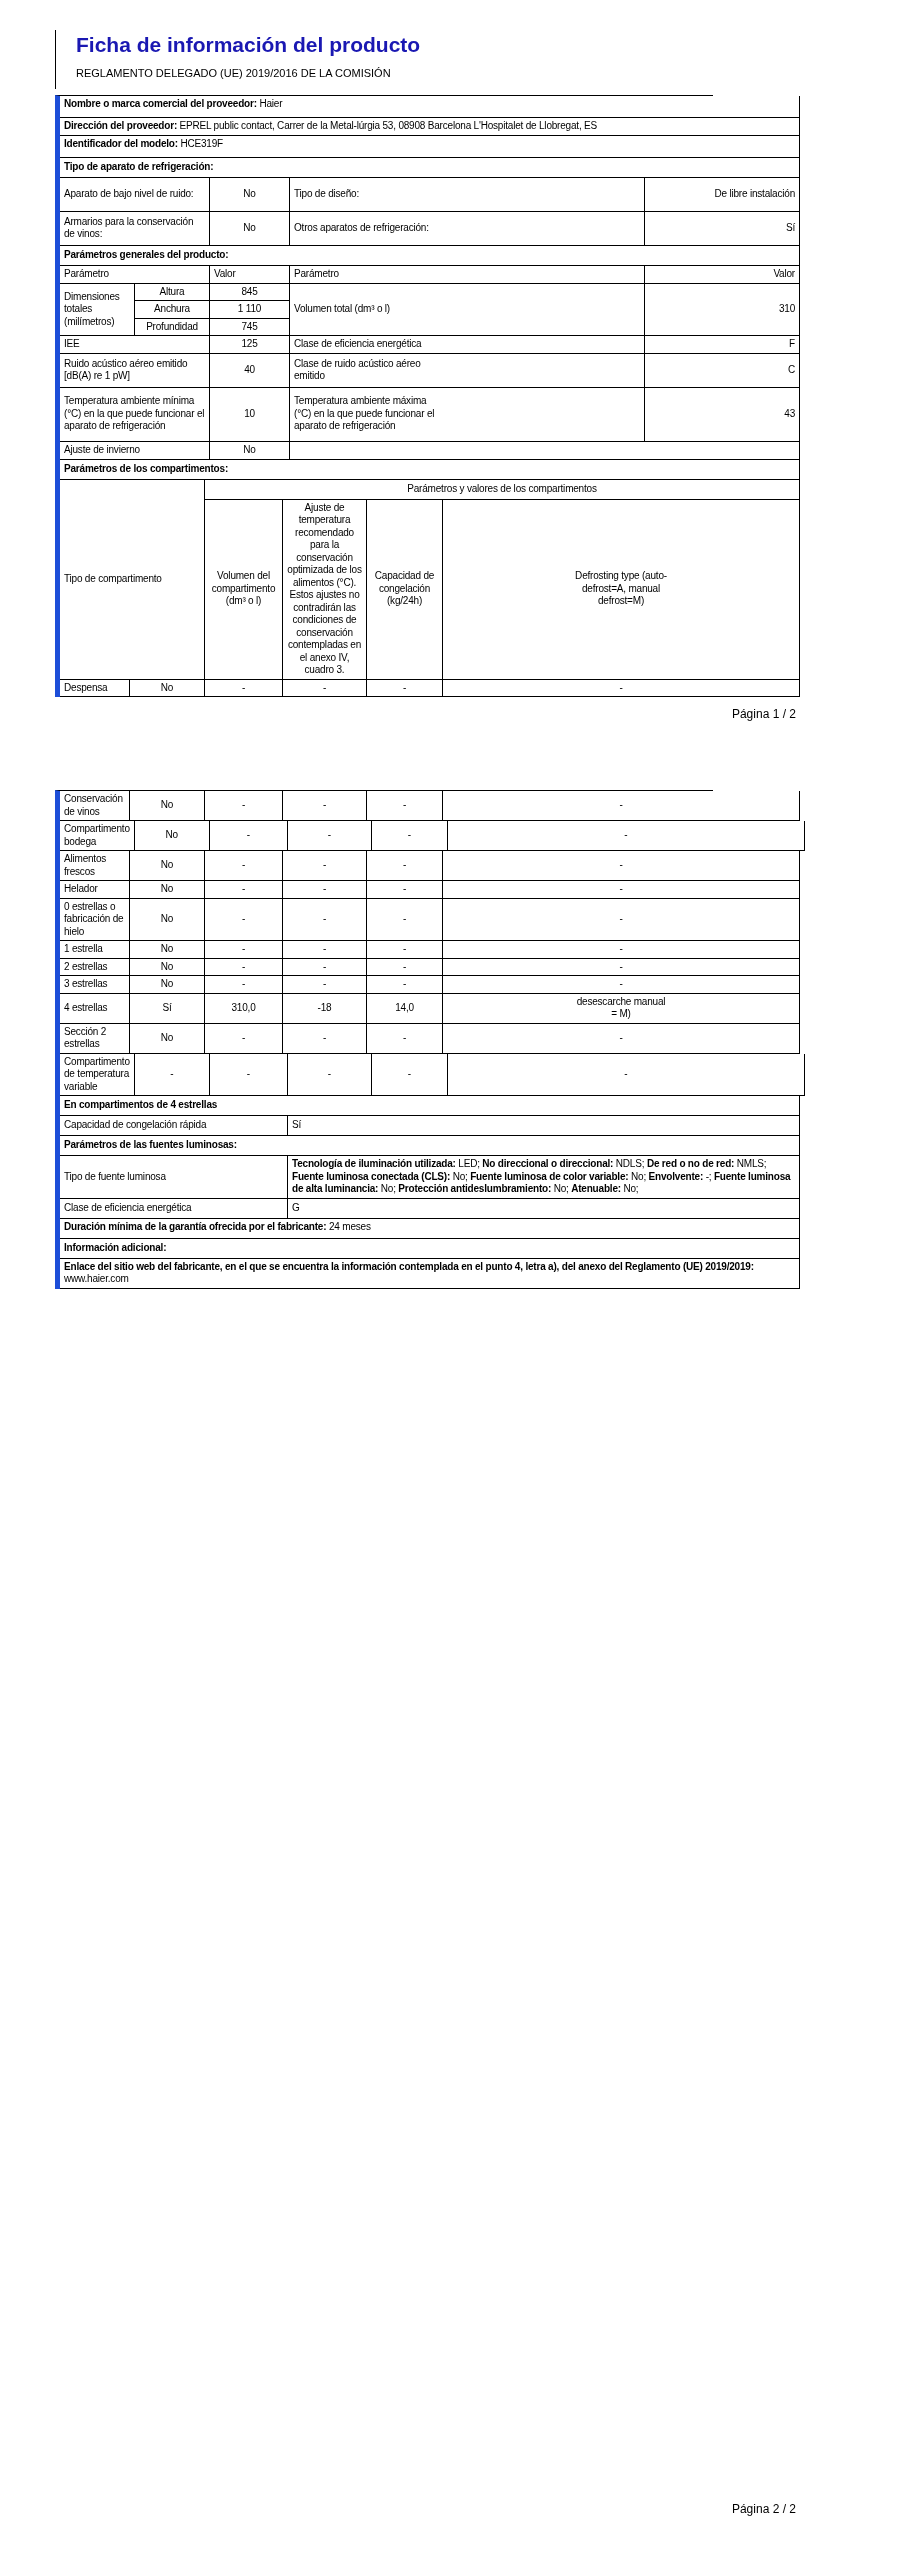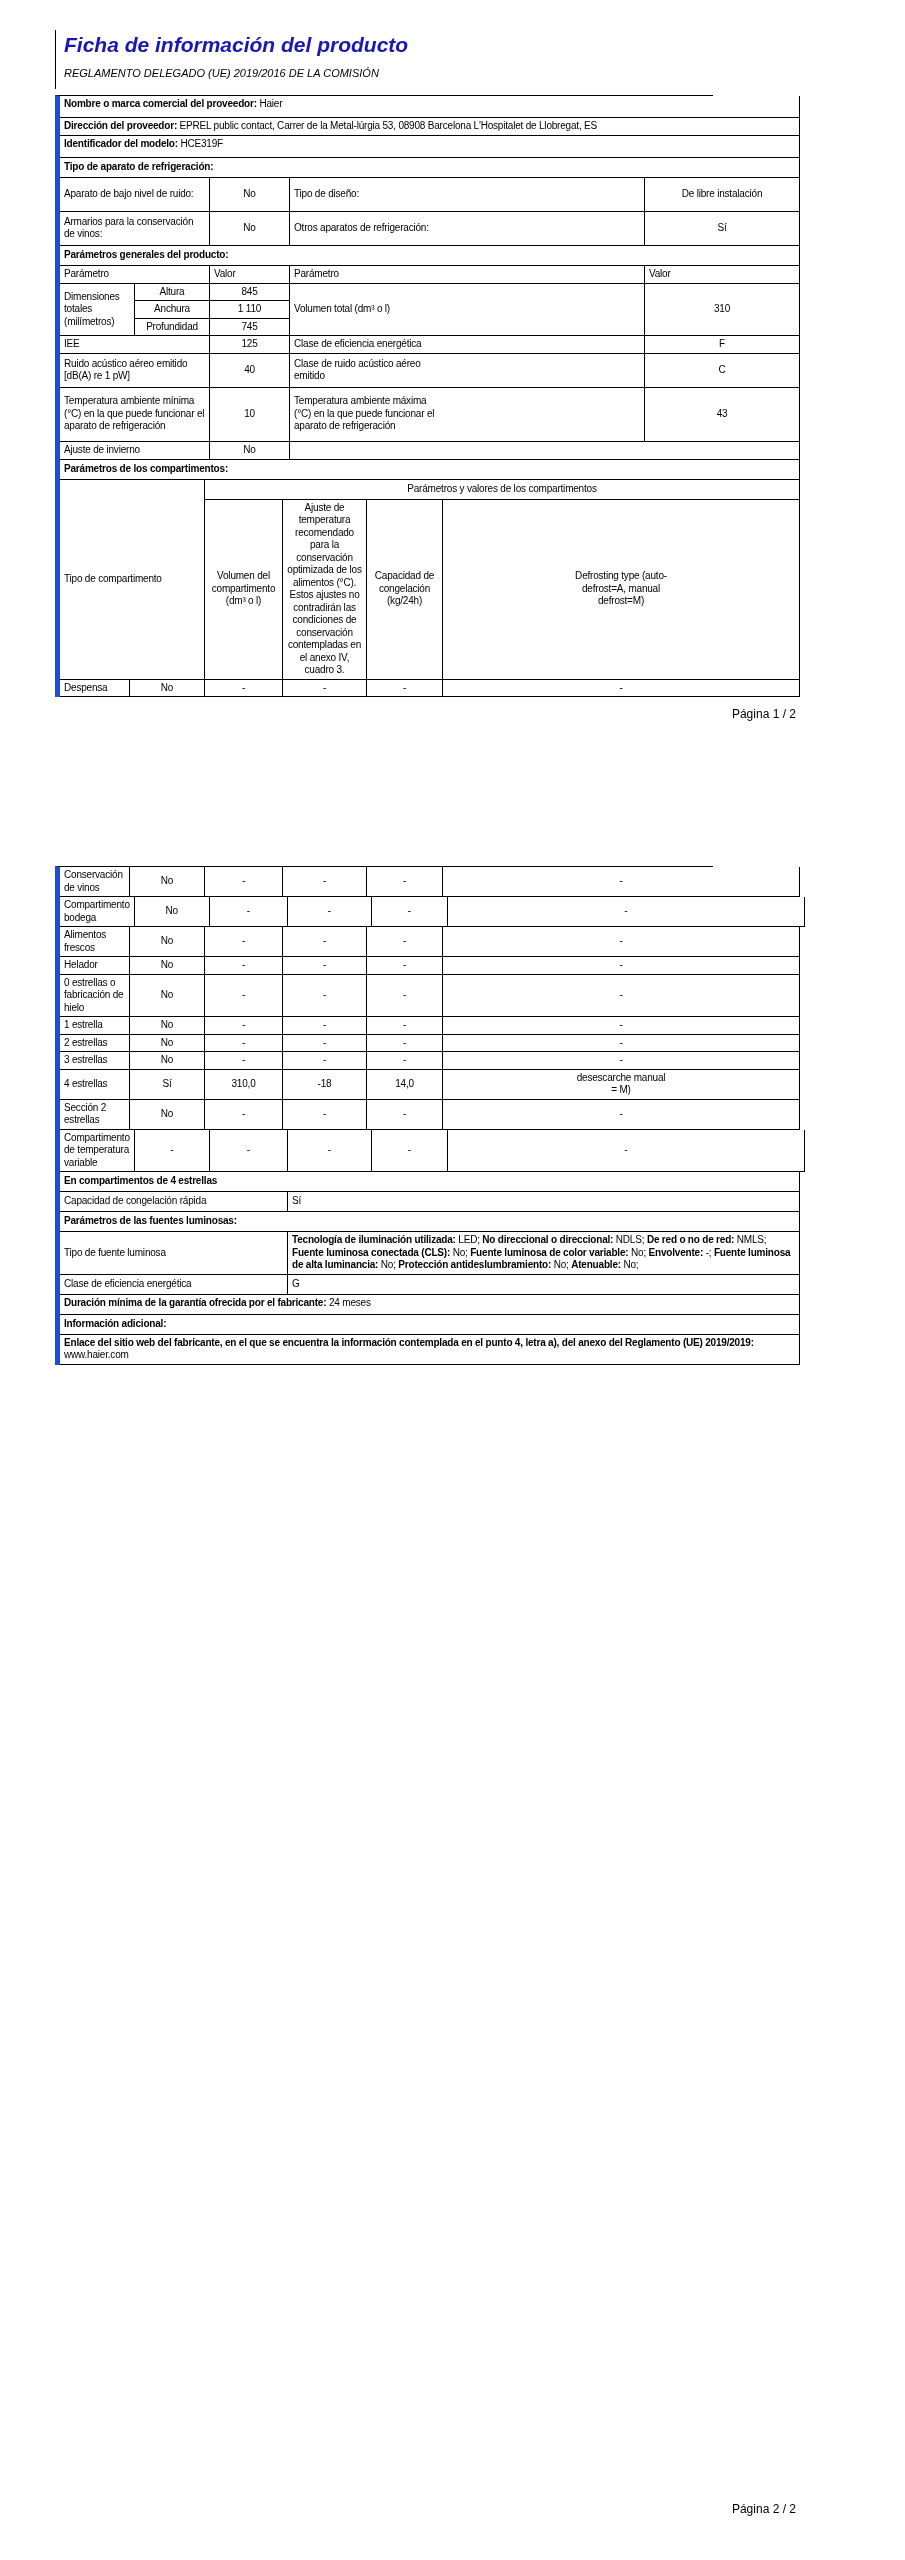--- a/index.html
+++ b/index.html
@@ -4,42 +4,42 @@
 <style>
   * { margin:0; padding:0; box-sizing:border-box; }
   html,body { background:#ffffff; }
   body {
     width:905px; height:2560px; position:relative;
     font-family:"Liberation Sans", sans-serif;
     font-size:10px; color:#000; line-height:1.25;
   }
   .content { position:absolute; left:55px; width:741px; }
   #page1 { top:30px; }
-  #page2 { top:866px; }
+  #page2 { top:790px; }
   #footer2wrap { top:2502px; }
 
-  .title-block { border-left:1px solid #000; padding:2px 0 8px 8px; margin-bottom:6px;font-style:italic; }
+  .title-block { border-left:1px solid #000; padding:2px 0 8px 20px; margin-bottom:6px; }
   .doc-title { font-size:21px; font-weight:bold; color:var(--title-color,#1a18b2); margin-bottom:9px; }
   .doc-subtitle { font-size:11px; }
 
   .tbl { border-top:1px solid #000; border-left:5px solid #1d4ed8; width:658px; }
   .row { display:flex; }
   .cell {
     border-right:1px solid #000; border-bottom:1px solid #000;
     padding:2px 4px; display:flex; align-items:center;
     min-height:17px; letter-spacing:-0.2px;
   }
   .flow { display:block; }
   .ctr { justify-content:center; text-align:center; }
   .b { font-weight:bold; }
   b { font-weight:bold; }
 
   
   .w-a  { flex:0 0 150px; } .w-b  { flex:0 0 80px; }
-  .w-c  { flex:0 0 355px; } .w-d  { flex:0 0 155px; }
+  .w-c  { flex:0 0 355px; } .w-d  { flex:0 0 155px;justify-content:flex-end; }
   .w-full { flex:0 0 740px; }
   .w-a1 { flex:0 0 75px; }  .w-a2 { flex:0 0 75px; }
   .w-cd { flex:0 0 510px; }
   .cmax { max-width:150px; }
 
   
   .dimcol { display:flex; flex-direction:column; flex:0 0 155px; }
   .dimcol .row { flex:1;justify-content:flex-end; }
 
   

